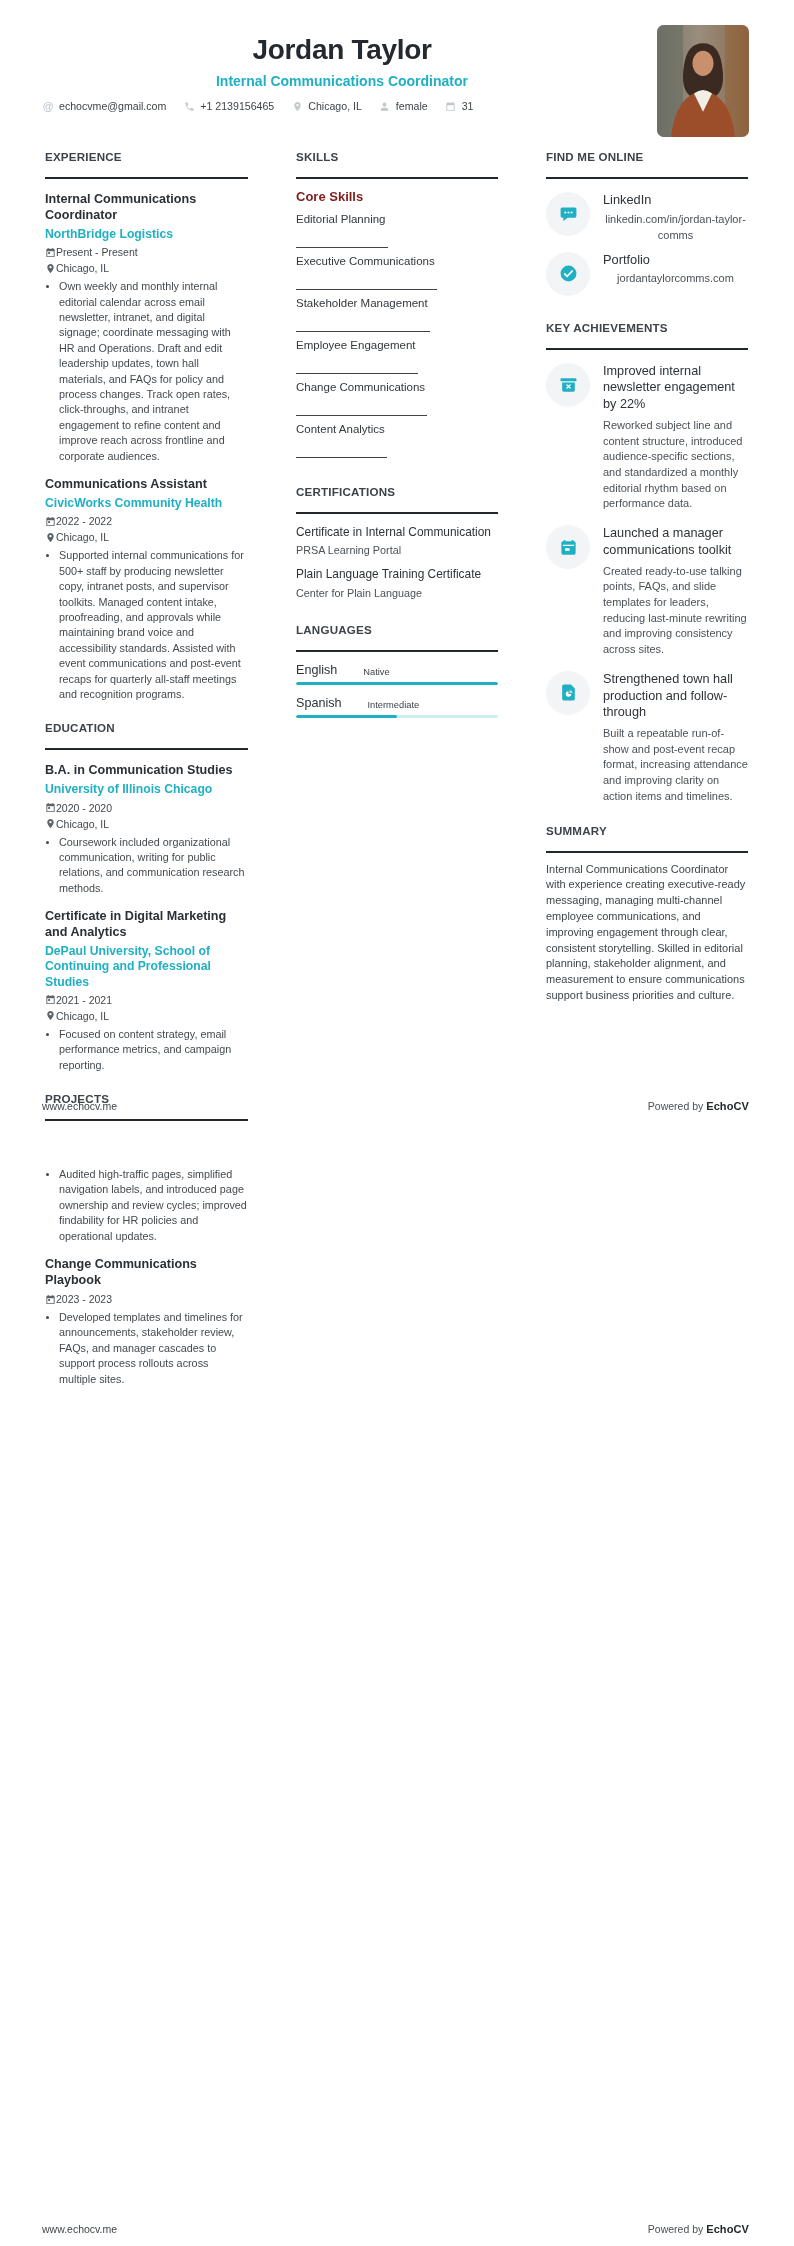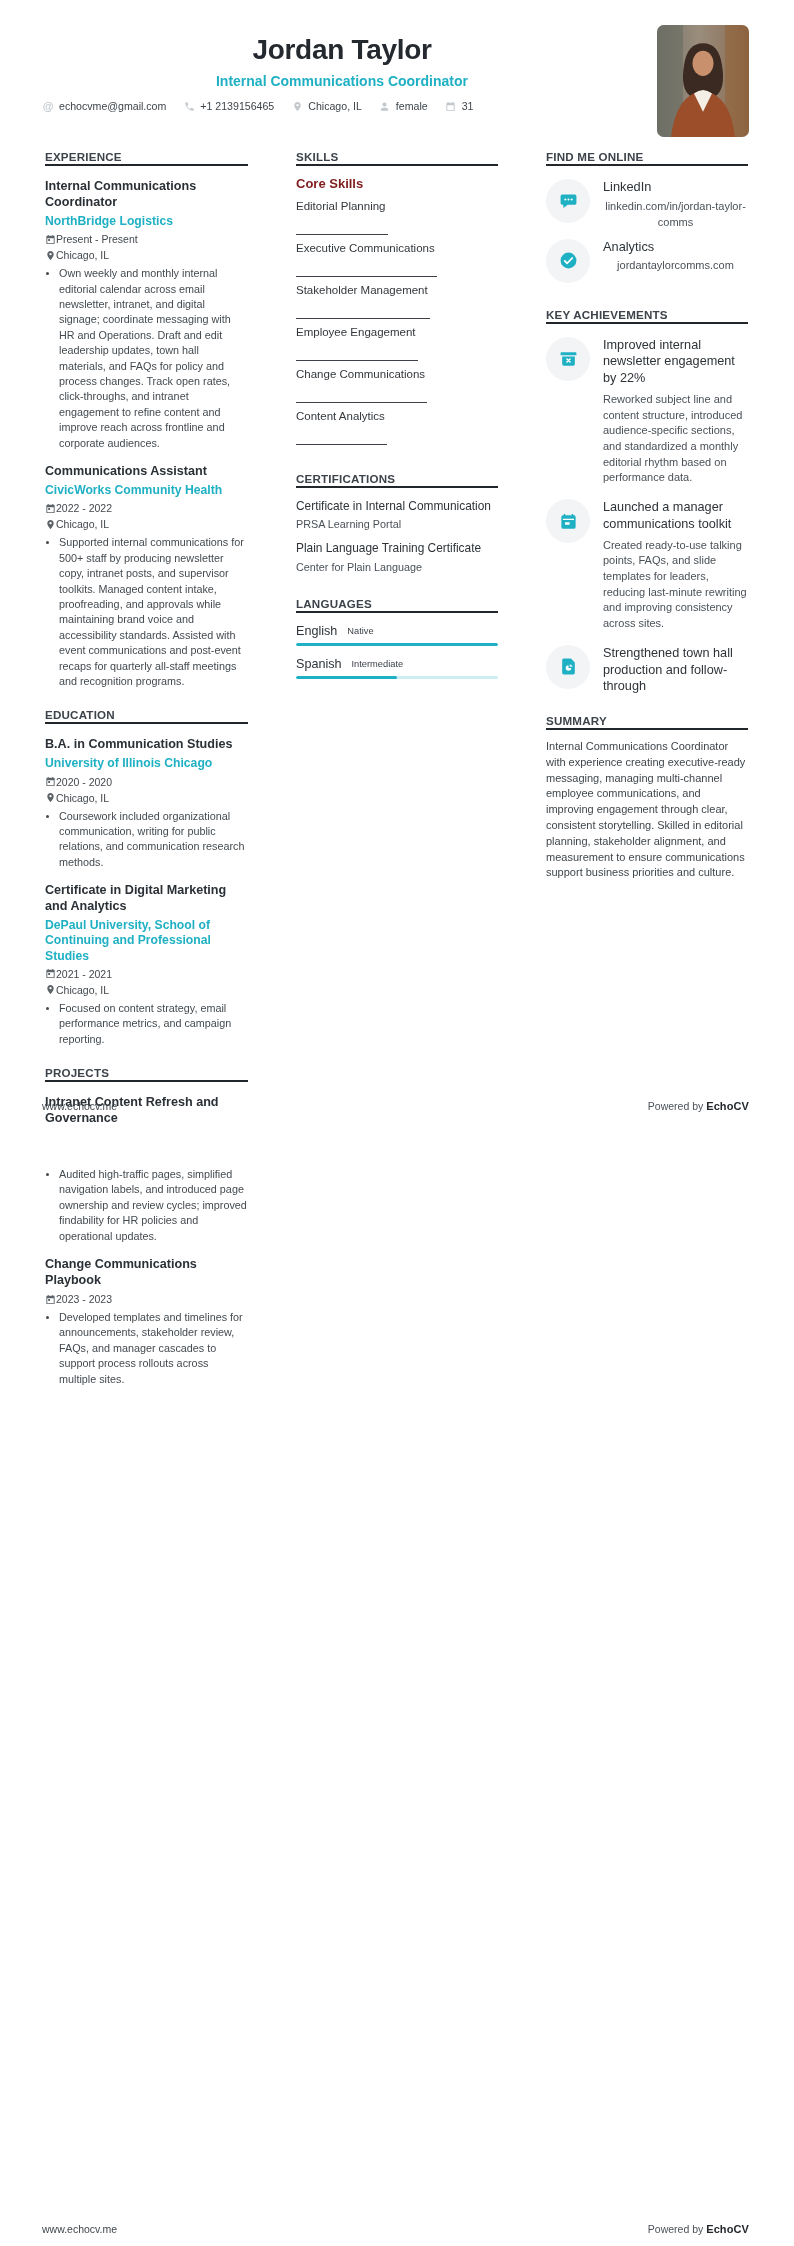--- a/index.html
+++ b/index.html
@@ -18,21 +18,21 @@
   .at-glyph { font-size:11px; color:#c2c8cd; font-weight:700; }
 
   .photo { position:absolute; left:657px; top:25px; width:92px; height:112px; border-radius:7px; overflow:hidden; }
   .photo svg { display:block; width:100%; height:100%; }
 
   
   .cols { position:absolute; left:45px; top:150px; width:704px; display:grid; grid-template-columns:203px 202px 202px; column-gap:48px; }
   .p2-col { position:absolute; left:45px; top:44px; width:203px; }
 
   .section { margin-bottom:19px; }
-  .sec-head { font-size:11.6px; font-weight:600; color:#3d434a; letter-spacing:0.2px; padding-bottom:1px; border-bottom:2px solid #22272c; margin-bottom:4px; }
+  .sec-head { font-size:11.6px; font-weight:600; color:#3d434a; letter-spacing:0.2px; padding-bottom:14px; border-bottom:2px solid #22272c; margin-bottom:4px; }
 
   
   .entry-title { font-size:12.6px; font-weight:700; color:#2a3036; line-height:1.27; margin-top:13px; }
   .entry-sub { font-size:12.2px; font-weight:600; color:#1fb0c4; line-height:1.25; margin-top:3px; }
   .meta { display:flex; align-items:center; margin-top:4px; font-size:10.5px; color:#42484e; }
   .meta svg { width:11px; height:11px; fill:#5c6369; flex:0 0 auto; }
   ul.bullets { margin:5px 0 0; padding-left:14px; list-style:disc; }
   ul.bullets li { font-size:10.8px; line-height:15.4px; color:#434a50; }
   ul.bullets li::marker { color:#434a50; font-size:10px; }
 
@@ -41,21 +41,21 @@
   ul.skill-list { list-style:none; }
   .skill { display:block; width:fit-content; font-size:11.5px; color:#33383d; padding:7px 2px 22px 0; border-bottom:1.6px solid #3c4248; }
 
   
   .cert { margin-top:11px; }
   .cert-title { font-size:11.9px; color:#2d3338; line-height:1.3; }
   .cert-org { font-size:10.8px; color:#4a5158; margin-top:4px; }
 
   
   .lang { margin-top:11px; }
-  .lang-line { display:flex; align-items:center; gap:10px; }
+  .lang-line { display:flex; align-items:flex-end; gap:26px; }
   .lang-name { font-size:12.6px; color:#2d3338; }
   .lang-level { font-size:9.3px; font-weight:500; color:#3c4248; }
   .lang-bar { margin-top:5px; height:3px; border-radius:2px; background:#cdeef3; overflow:hidden; }
   .lang-fill { display:block; height:100%; background:#1fb0c4; border-radius:2px; }
 
   
   .icon-row { display:flex; gap:13px; margin-top:13px; }
   .circle { flex:0 0 auto; width:44px; height:44px; border-radius:50%; background:#f2f4f6; display:flex; align-items:center; justify-content:center; }
   .circle svg { width:19px; height:19px; }
   .row-body { flex:1 1 auto; min-width:0; }
@@ -307,21 +307,21 @@
         </div>
 
         <div class="icon-row" style="margin-top:8px;">
           <span class="circle">
             <svg viewBox="0 0 24 24">
                 <circle cx="12" cy="12" r="10" fill="#1fb0c4"></circle>
                 <path d="M7.2 12.4l3.1 3.1 6.3-6.6" fill="none" stroke="#fff" stroke-width="2.2" stroke-linecap="round" stroke-linejoin="round"></path>
               </svg>
           </span>
           <span class="row-body">
-            <span class="row-title" style="display:block">Analytics</span>
+            <span class="row-title" style="display:block">Portfolio</span>
             <span class="row-url" style="display:block">jordantaylorcomms.com</span>
           </span>
         </div>
       </div>
 
       <div class="section" style="margin-top:25px;">
         <div class="sec-head">KEY ACHIEVEMENTS</div>
 
         <div class="icon-row">
           <span class="circle">
@@ -354,20 +354,21 @@
         <div class="icon-row">
           <span class="circle">
             <svg viewBox="0 0 24 24">
                 <path fill="#1fb0c4" d="M6 2h9l5 5v13a2 2 0 0 1-2 2H6a2 2 0 0 1-2-2V4a2 2 0 0 1 2-2z"></path>
                 <path d="M12 10.5a3.5 3.5 0 1 0 3.5 3.5H12z" fill="#fff"></path>
                 <path d="M13.5 9a3.5 3.5 0 0 1 3.5 3.5h-3.5z" fill="#fff" opacity="0.7"></path>
               </svg>
           </span>
           <span class="row-body">
             <span class="ach-title" style="display:block">Strengthened town hall production and follow-through</span>
+            <span class="ach-body" style="display:block">Built a repeatable run-of-show and post-event recap format, increasing attendance and improving clarity on action items and timelines.</span>
           </span>
         </div>
       </div>
 
       <div class="section" style="margin-top:17px;">
         <div class="sec-head">SUMMARY</div>
         <div class="summary-text">Internal Communications Coordinator with experience creating executive-ready messaging, managing multi-channel employee communications, and improving engagement through clear, consistent storytelling. Skilled in editorial planning, stakeholder alignment, and measurement to ensure communications support business priorities and culture.</div>
       </div>
     </div>
   </div>

